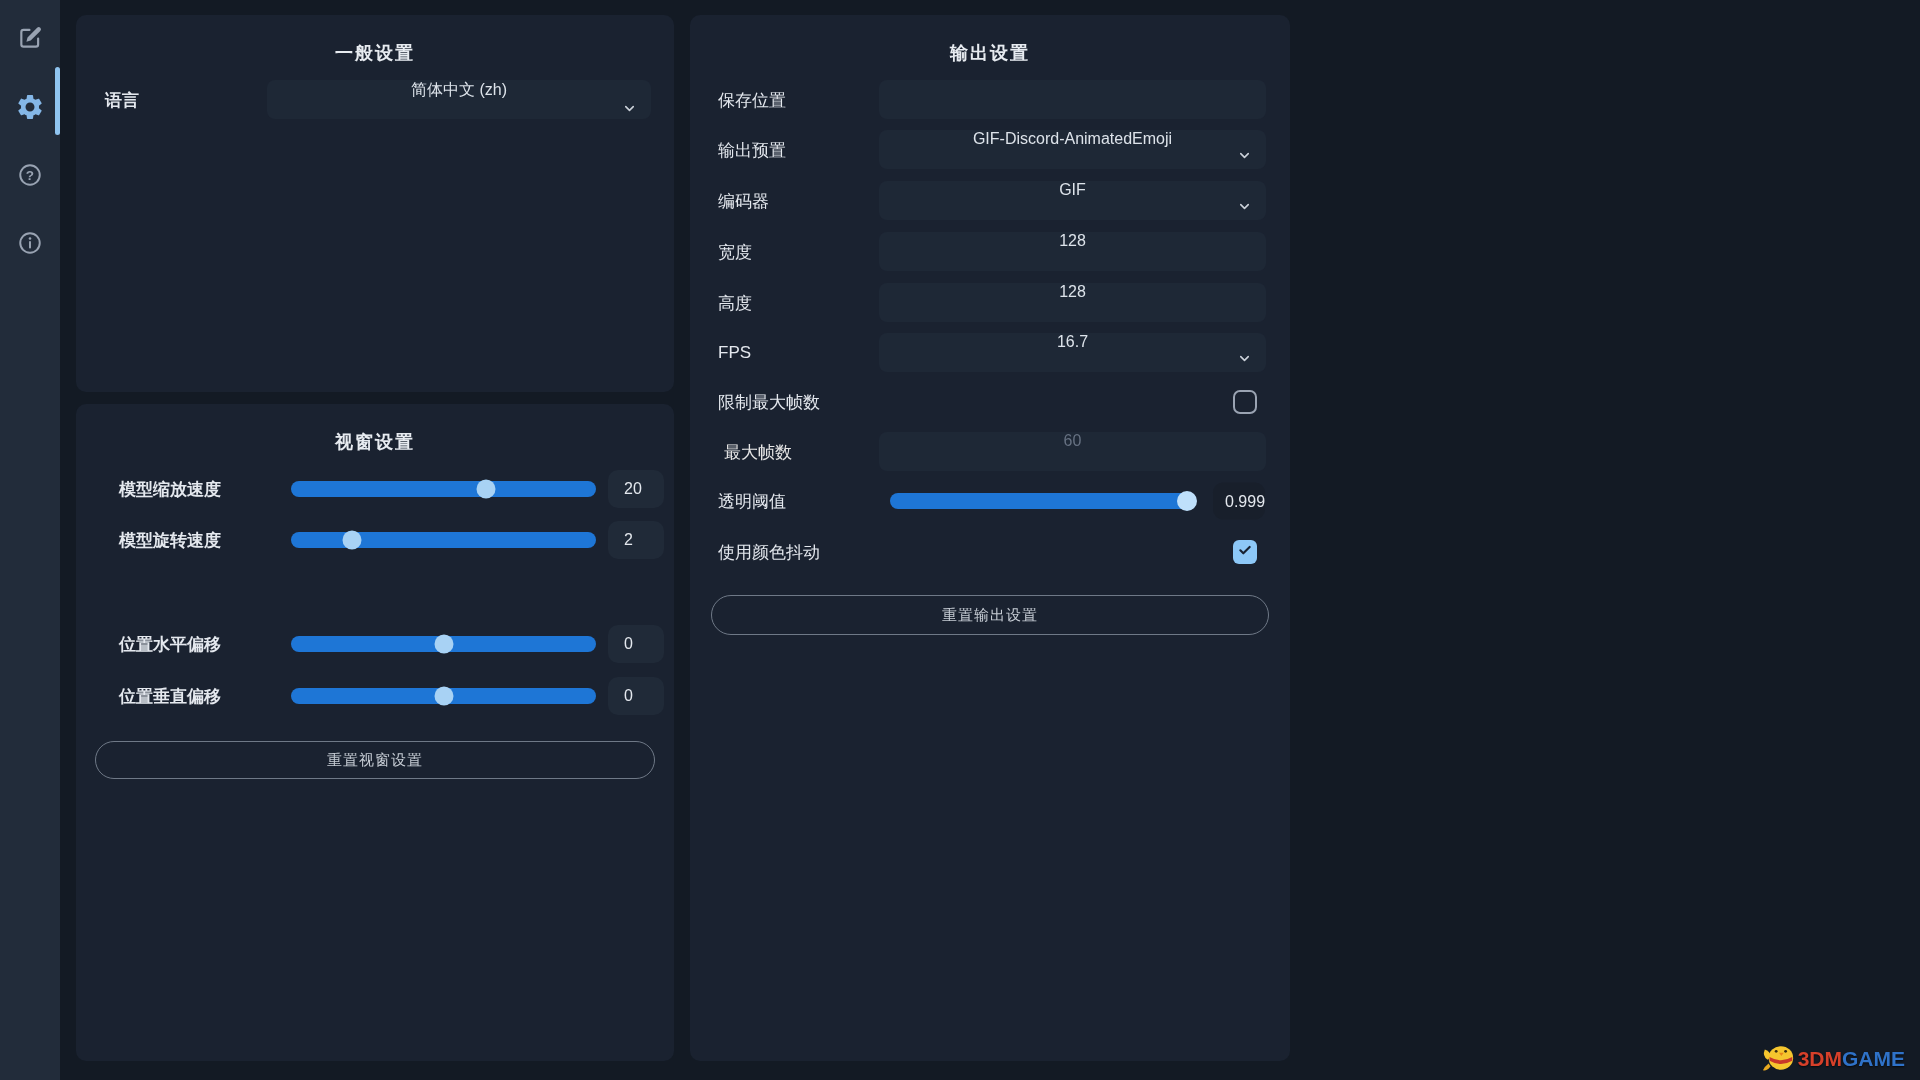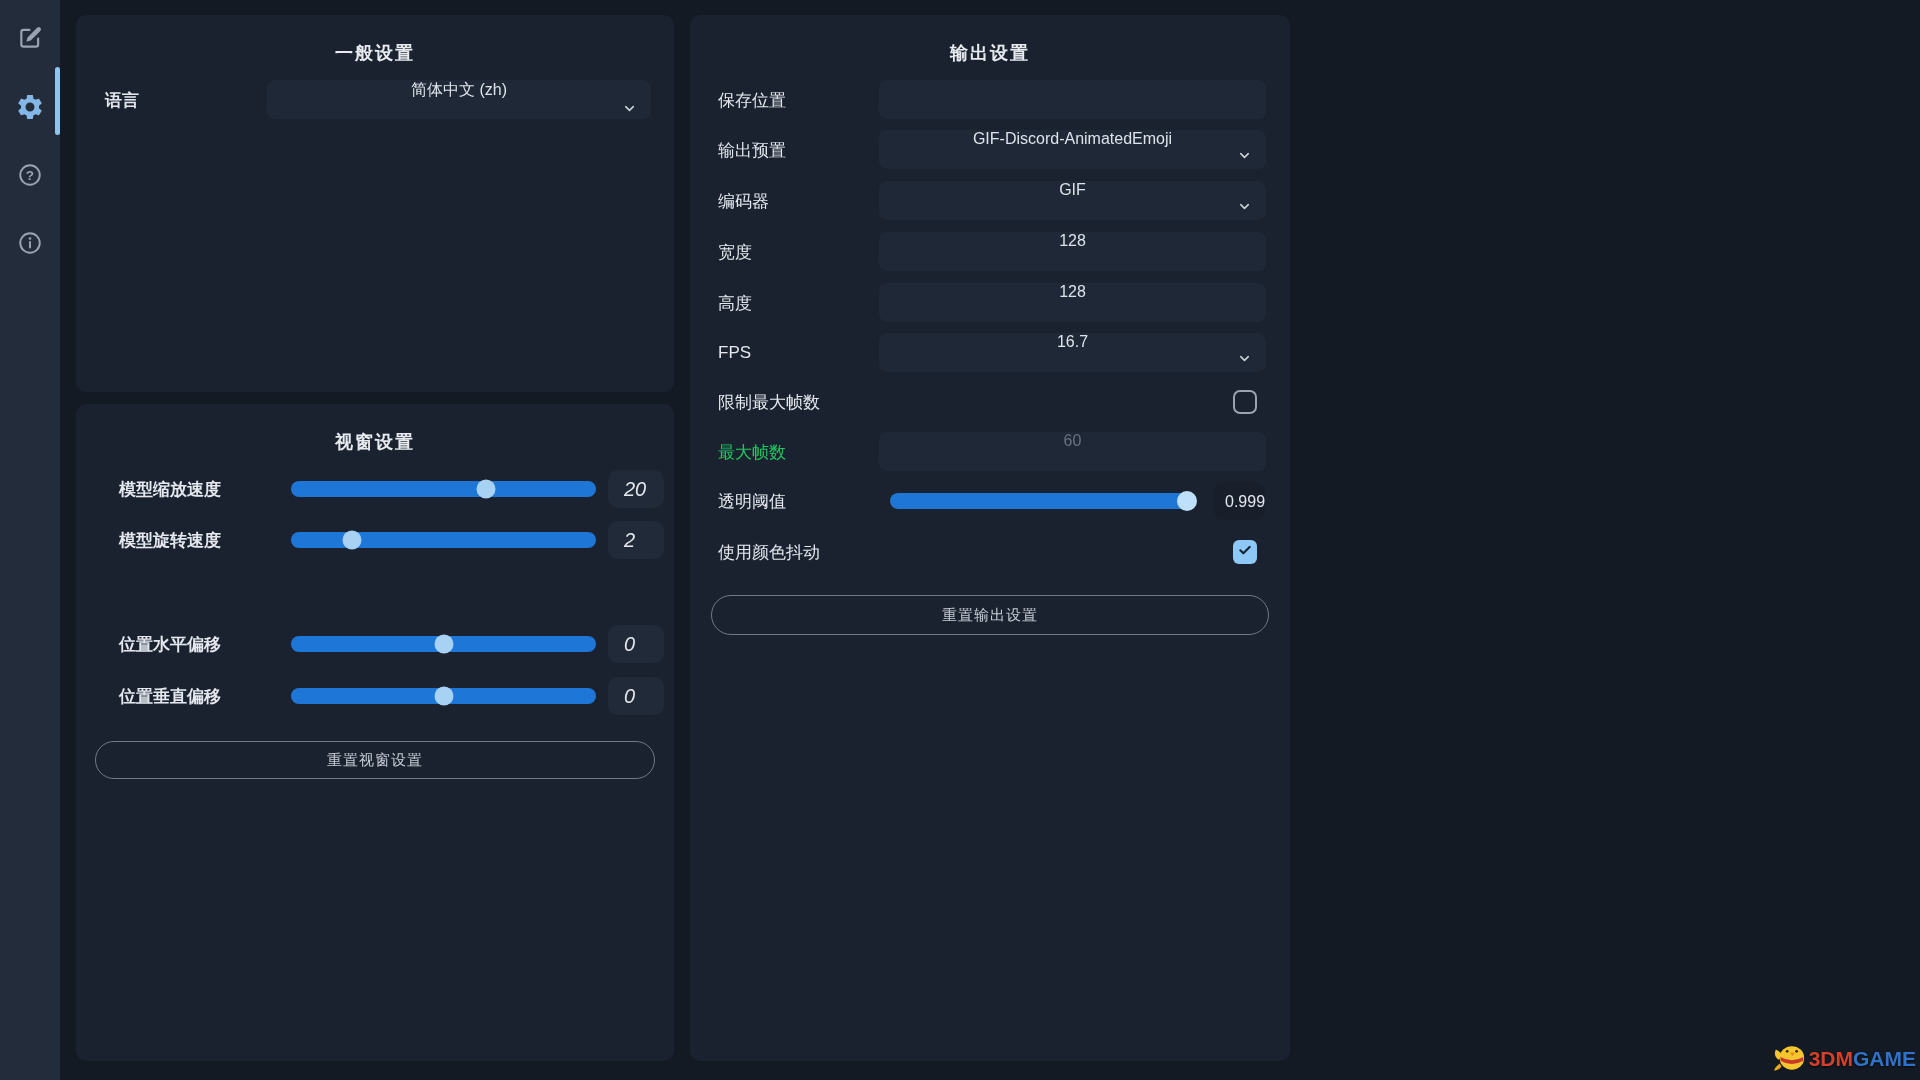--- a/index.html
+++ b/index.html
@@ -14,51 +14,51 @@
 
   
   .panel{position:absolute;background:#1a2230;border-radius:10px;}
   .panel-a{left:76px;top:15px;width:598px;height:377px;}
   .panel-b{left:76px;top:404px;width:598px;height:657px;}
   .panel-c{left:690px;top:15px;width:600px;height:1046px;}
   .ptitle{position:absolute;top:26px;left:0;width:100%;text-align:center;color:#e7ebf0;font-size:18px;font-weight:600;letter-spacing:2px;}
 
   .lbl{position:absolute;left:29px;top:50%;transform:translateY(-50%);font-size:17px;color:#e4e8ee;white-space:nowrap;font-weight:bold;}
   .olbl{position:absolute;left:28px;top:50%;transform:translateY(-50%);font-size:17px;color:#e4e8ee;white-space:nowrap;}
-  .lbl-dim{color:#22c55e;}
+  .lbl-dim{color:#e5e5e5;margin-left:6px;}
 
   
   .ctl{position:absolute;height:39px;background:#1e2836;border-radius:8px;display:flex;align-items:center;padding:0 14px;box-sizing:border-box;font-size:16px;color:#dde3ea;cursor:pointer;flex-direction:column;}
   .ctl .chev{margin-left:auto;display:flex;}
   .ctl.dim{color:#667182;cursor:default;}
 
   
   .arow{position:absolute;left:0;width:100%;height:39px;top:65px;}
   .arow .ctl{left:191px;width:384px;}
 
   
   .vrow{position:absolute;left:14px;width:100%;height:38px;}
   .track{position:absolute;left:201px;width:305px;top:50%;transform:translateY(-50%);height:16px;border-radius:8px;background:#1e76d6;cursor:pointer;}
   .thumb{position:absolute;top:50%;width:19px;height:19px;border-radius:50%;background:#a8d2f4;transform:translate(-50%,-50%);cursor:grab;}
-  .vval{position:absolute;left:518px;top:0;width:56px;height:38px;background:#202a38;border-radius:10px;font-size:20px;line-height:38px;padding-left:16px;box-sizing:border-box;color:#e4e8ee;font-style:italic;}
+  .vval{position:absolute;left:518px;top:0;width:56px;height:38px;background:#202a38;border-radius:10px;font-size:16px;line-height:38px;padding-left:16px;box-sizing:border-box;color:#e4e8ee;}
 
   .reset-btn{position:absolute;left:19px;width:560px;height:38px;border:1px solid #6f7987;border-radius:19px;background:transparent;color:#c7cdd5;font-size:15px;display:flex;align-items:center;justify-content:center;letter-spacing:1px;cursor:pointer;}
 
   
   .orow{position:absolute;left:0;width:100%;height:39px;text-align:center;}
   .orow .ctl{left:189px;width:387px;}
   .cb{position:absolute;left:543px;top:50%;transform:translateY(-50%);width:24px;height:24px;box-sizing:border-box;cursor:pointer;}
   .cb.unchecked{border:2.5px solid #9aa3b2;border-radius:7px;background:transparent;}
   .cb.checked{background:#8dc8f7;border-radius:6px;display:flex;align-items:center;justify-content:center;}
   .track2{position:absolute;left:200px;width:306px;top:50%;transform:translateY(-50%);height:16px;border-radius:8px;background:#1e76d6;cursor:pointer;}
   .thumb2{position:absolute;top:50%;width:20px;height:20px;border-radius:50%;background:#bfe0fb;transform:translate(-50%,-50%);cursor:grab;}
   .oval{position:absolute;left:523px;top:50%;transform:translateY(-50%);width:52px;height:37px;background:#181f2b;border-radius:10px;font-size:16px;line-height:37px;padding-left:12px;box-sizing:border-box;color:#e4e8ee;overflow:hidden;white-space:nowrap;}
 
   
-  .watermark{position:absolute;right:4px;bottom:2px;display:flex;align-items:center;}
+  .watermark{position:absolute;right:15px;bottom:2px;display:flex;align-items:center;}
   .wm-text{font-size:21px;font-weight:bold;letter-spacing:0;text-shadow:0 1px 2px rgba(0,0,0,.7);}
   .wm-3dm{color:#d6402a;}
   .wm-game{color:#2f72c8;}
 </style>
 </head>
 <body>
 
 <div class="screen">
 
   <nav class="sidebar">

